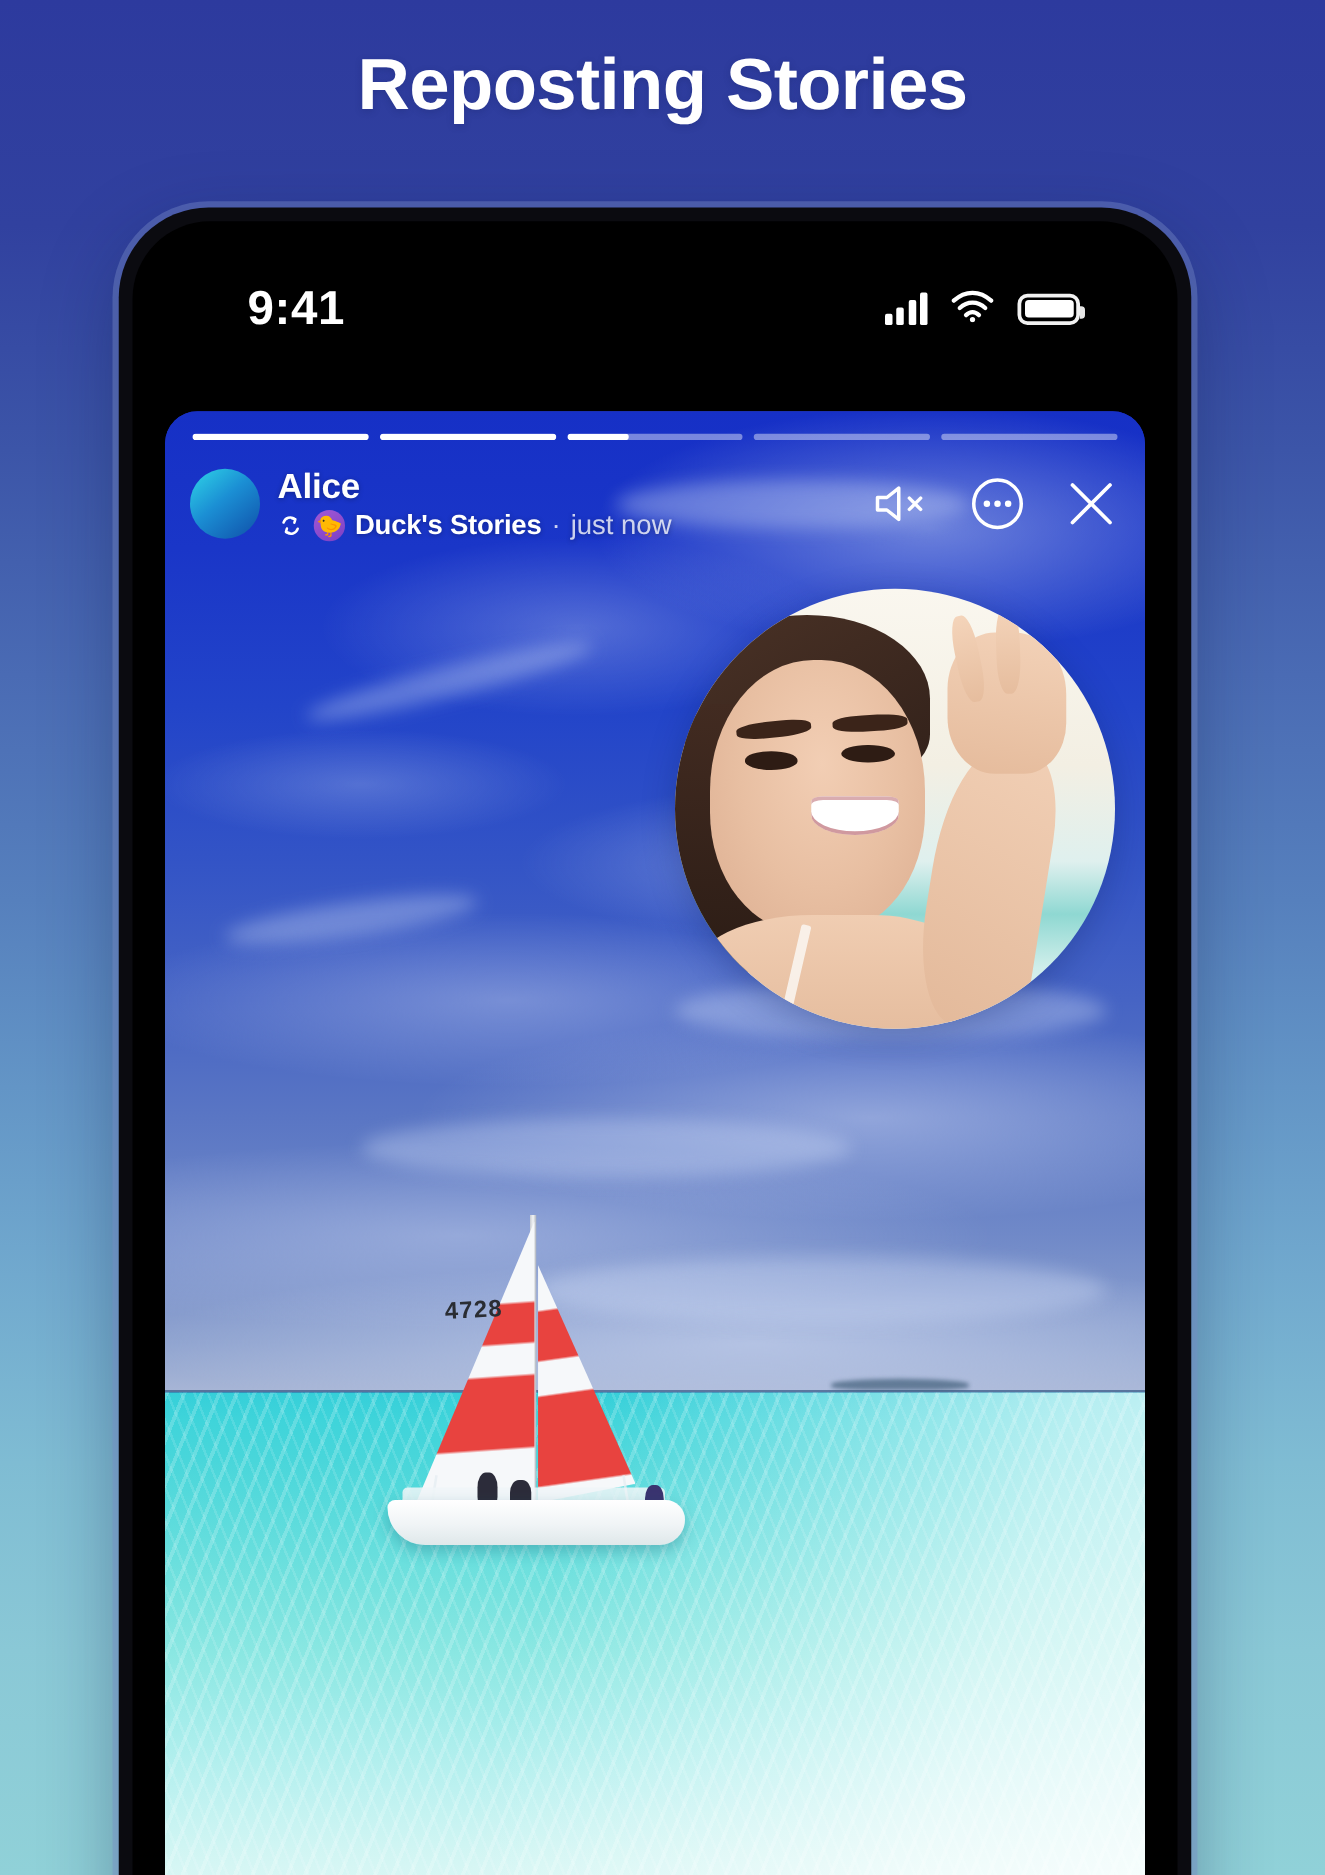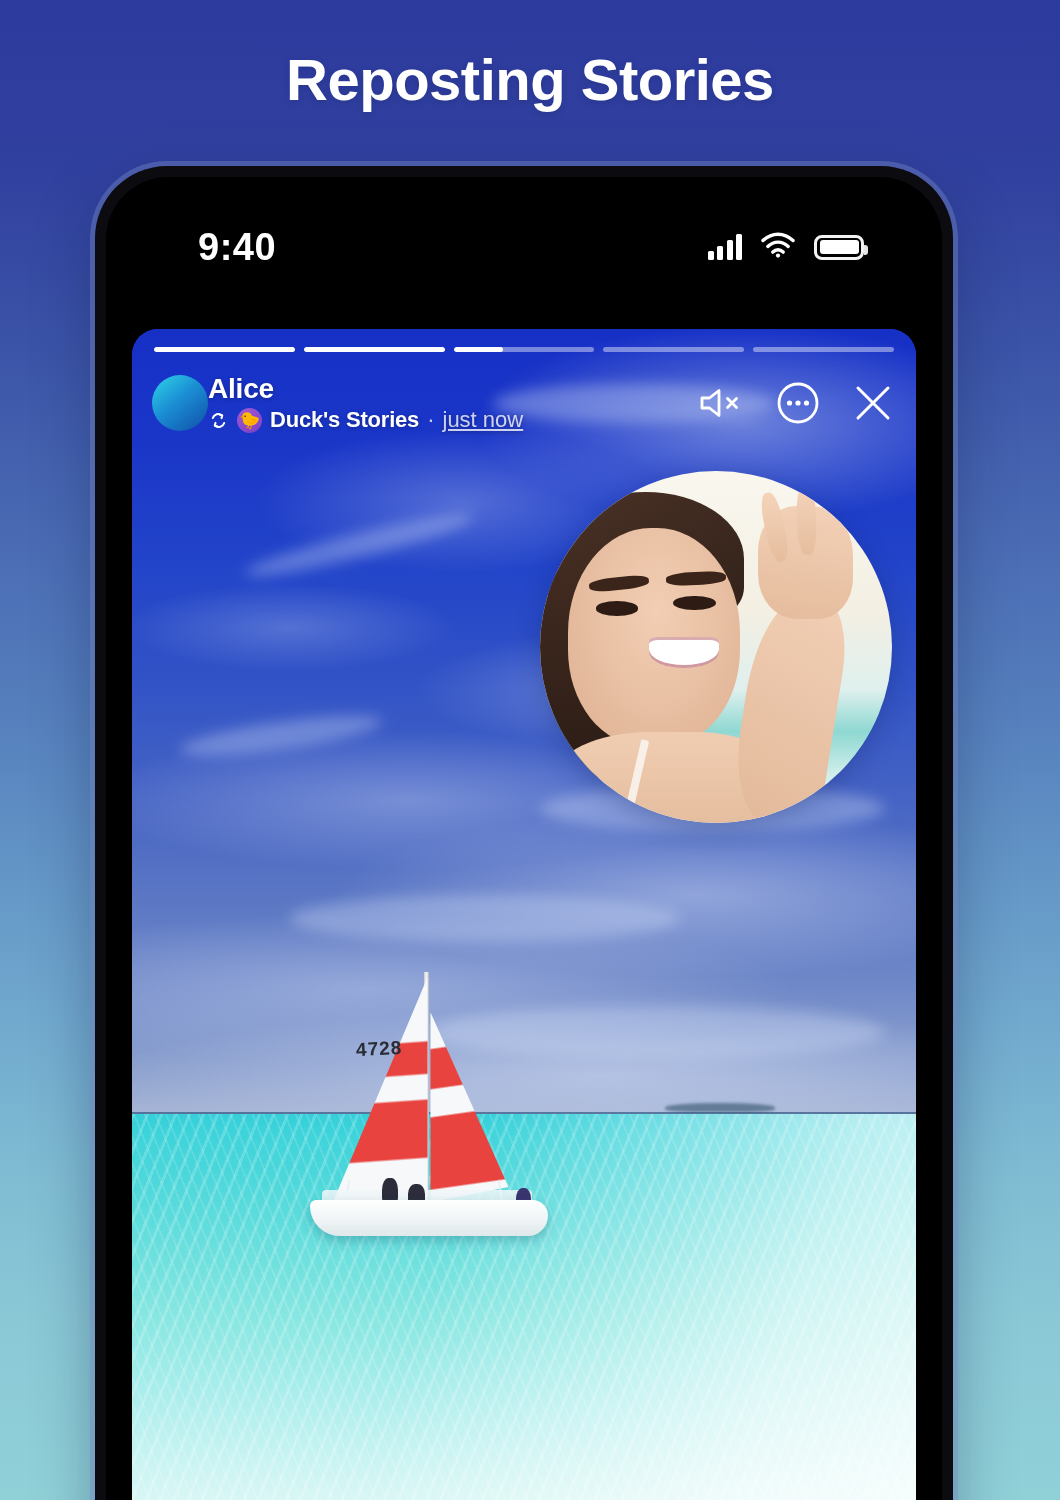--- a/index.html
+++ b/index.html
@@ -17,21 +17,21 @@
       #7fbcd3 78%,
       #8ac8d6 88%,
       #90d1d8 100%);
     overflow:hidden;
     position:relative;
   }
 
   
   .page-title {
     position:absolute;
-    top:46px; left:0; right:0;
+    top:34px; left:0; right:0;
     text-align:center;
     color:#ffffff;
     font-size:58px;
     font-weight:bold;
     letter-spacing:-0.5px;
     text-shadow:0 2px 6px rgba(20,30,90,0.25);
   }
 
   
   .phone {
@@ -247,41 +247,40 @@
   .avatar {
     width:100%; height:100%; border-radius:50%;
     background:
       radial-gradient(circle at 52% 34%, #e8bda4 0%, #d7a78c 26%, rgba(215,167,140,0) 46%),
       radial-gradient(ellipse 66% 40% at 50% 16%, #3a2420 0%, #58372c 55%, rgba(88,55,44,0) 76%),
       radial-gradient(ellipse 34% 60% at 17% 56%, #4a2e25, rgba(74,46,37,0) 72%),
       radial-gradient(ellipse 34% 60% at 83% 58%, #40281f, rgba(64,40,31,0) 72%),
       linear-gradient(180deg,#2552b8 0%, #1b3f9e 60%, #d9e4ee 100%);
     overflow:hidden;
   }
-  .name-block { display:flex; flex-direction:column; gap:2px; }
+  .name-block { margin-left:14px; display:flex; flex-direction:column; gap:2px; }
   .username {
     color:#ffffff; font-size:28px; font-weight:bold; letter-spacing:-0.2px;
     text-shadow:0 1px 4px rgba(0,0,0,0.30);
   }
   .subrow { display:flex; align-items:center; gap:8px; }
   .repost-icon { width:21px; height:21px; display:block; }
   .duck {
     width:25px; height:25px; border-radius:50%;
     background:linear-gradient(150deg,#a259d6,#7b3fc4);
     display:flex; align-items:center; justify-content:center;
     font-size:17px; line-height:1;
   }
   .brand {
     color:#ffffff; font-size:22px; font-weight:bold; letter-spacing:-0.2px;
     text-shadow:0 1px 4px rgba(0,0,0,0.30);
   }
   .ts {
     color:rgba(255,255,255,0.78); font-size:22px;
     text-shadow:0 1px 4px rgba(0,0,0,0.30);
-    text-decoration:underline;
   }
   .dotsep { color:rgba(255,255,255,0.78); font-size:22px; }
 
   .actions {
     margin-left:auto; display:flex; align-items:center; gap:32px;
   }
   .act { display:flex; align-items:center; justify-content:center; cursor:pointer; }
 
   
   .selfie {
@@ -354,21 +353,21 @@
 </style>
 </head>
 <body>
 
 <div class="page-title">Reposting Stories</div>
 
 <div class="phone">
   <div class="phone-inner">
 
     <div class="statusbar">
-      <div class="status-time">9:40</div>
+      <div class="status-time">9:41</div>
       <div class="status-right">
         <span class="sig">
           <i></i>
             <i></i>
             <i></i>
             <i></i>
         </span>
         <span>
           <svg width="34" height="26" viewBox="0 0 34 26" fill="none">
             <path d="M2 8.5C6.6 4.3 11.6 2.2 17 2.2s10.4 2.1 15 6.3" stroke="#fff" stroke-width="3.4" stroke-linecap="round"></path>

